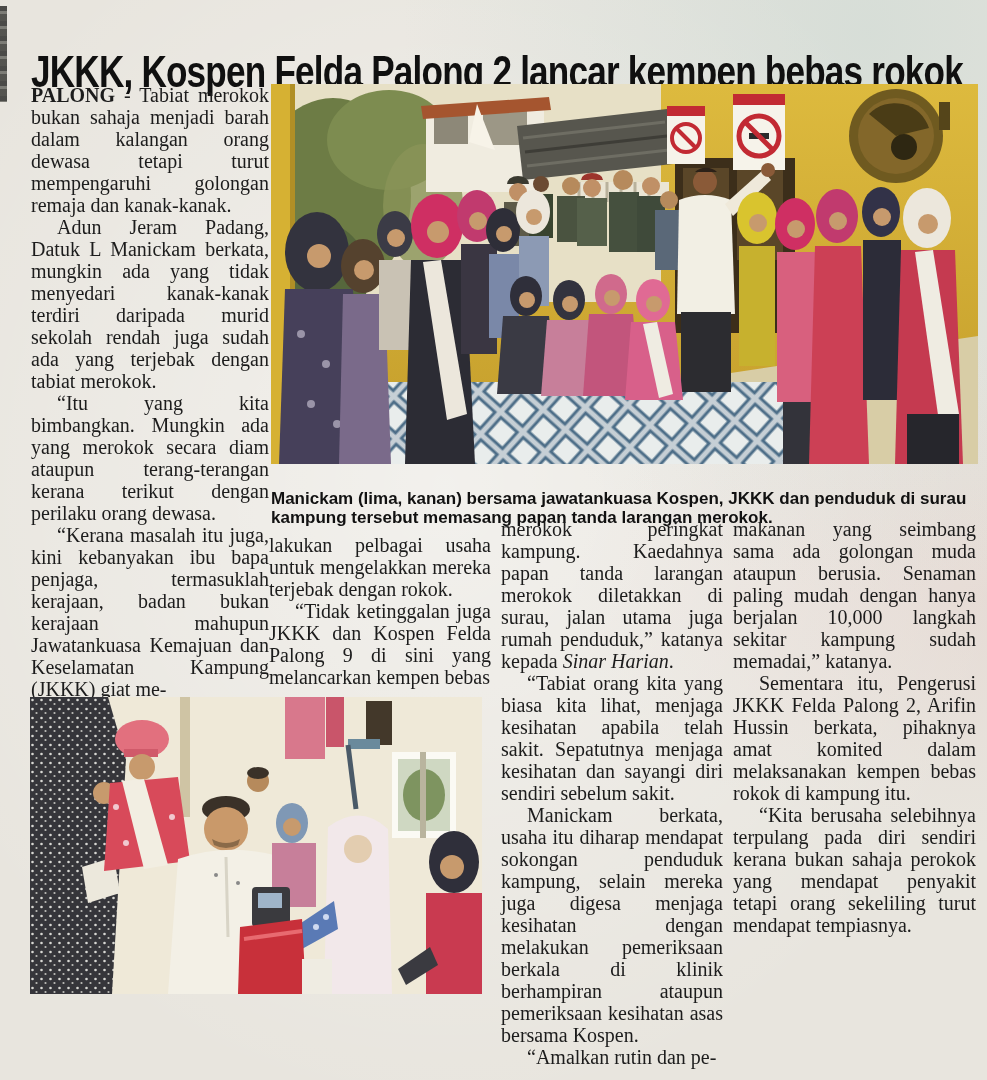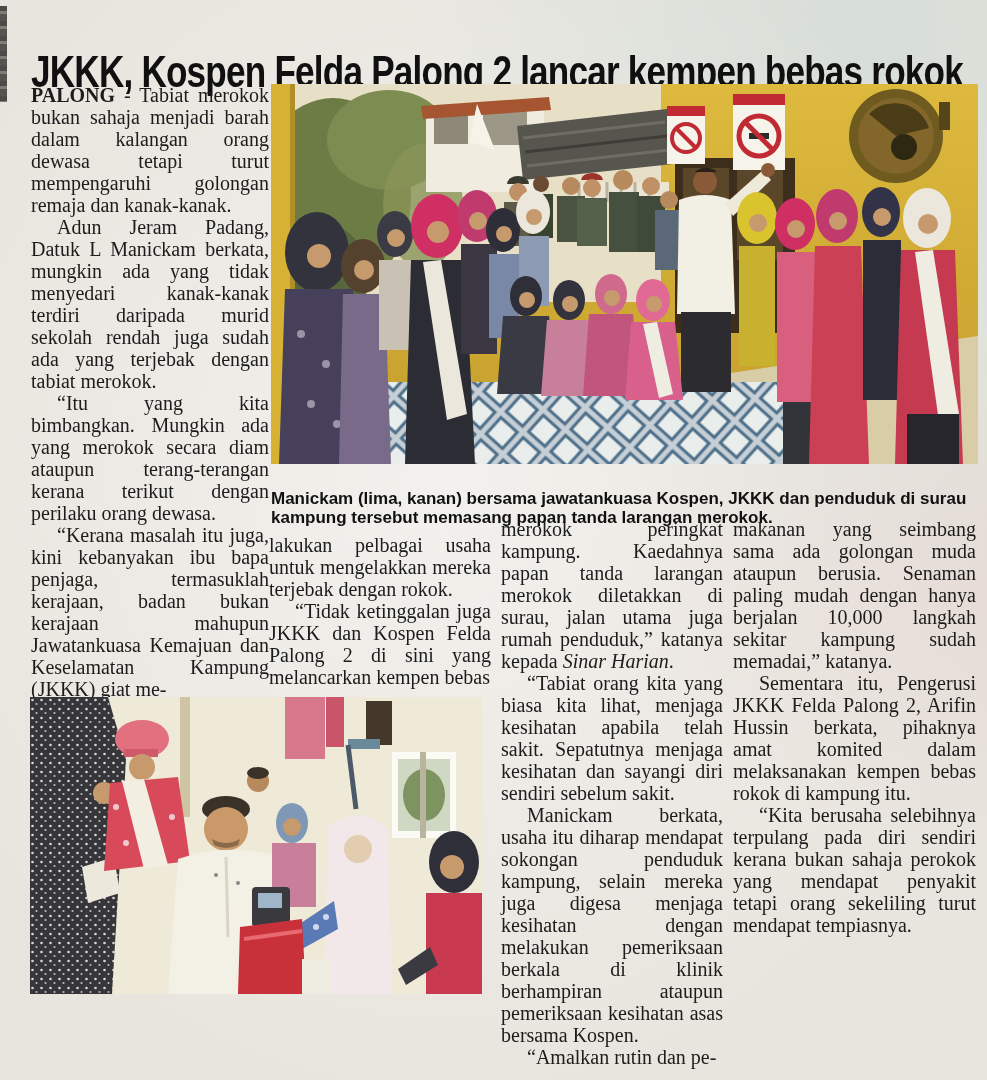--- a/index.html
+++ b/index.html
@@ -217,21 +217,21 @@
         <path d="M644 168 L662 166 L688 330 L668 338 Z" fill="#efece2"></path>
         <rect x="636" y="330" width="52" height="50" fill="#26262c"></rect>
       </g>
     </svg>
   </figure>
 
   <figcaption class="caption caption-top">Manickam (lima, kanan) bersama jawatankuasa Kospen, JKKK dan penduduk di surau kampung tersebut memasang papan tanda larangan merokok.</figcaption>
 
   <div class="bodycol col2">
     <p>lakukan pelbagai usaha untuk mengelakkan mereka terjebak dengan rokok.</p>
-    <p class="ind">“Tidak ketinggalan juga JKKK dan Kospen Felda Palong 2 di sini yang melancarkan kempen bebas</p>
+    <p class="ind">“Tidak ketinggalan juga JKKK dan Kospen Felda Palong 9 di sini yang melancarkan kempen bebas</p>
   </div>
 
   <div class="bodycol col3">
     <p><span>merokok peringkat kampung. Kaedahnya papan tanda larangan merokok diletakkan di surau, jalan utama juga rumah penduduk,” katanya kepada </span><i class="pub">Sinar Harian</i><span>.</span></p>
     <p class="ind">“Tabiat orang kita yang biasa kita lihat, menjaga kesihatan apabila telah sakit. Sepatutnya menjaga kesihatan dan sayangi diri sendiri sebelum sakit.</p>
     <p class="ind">Manickam berkata, usaha itu diharap mendapat sokongan penduduk kampung, selain mereka juga digesa menjaga kesihatan dengan melakukan pemeriksaan berkala di klinik berhampiran ataupun pemeriksaan kesihatan asas bersama Kospen.</p>
     <p class="ind">“Amalkan rutin dan pe-</p>
   </div>
 
   <div class="bodycol col4">

